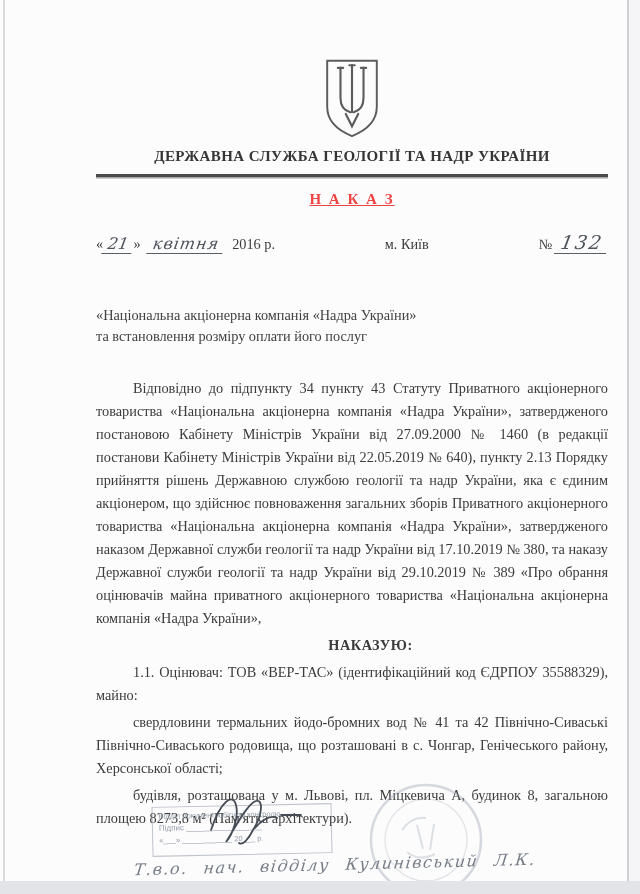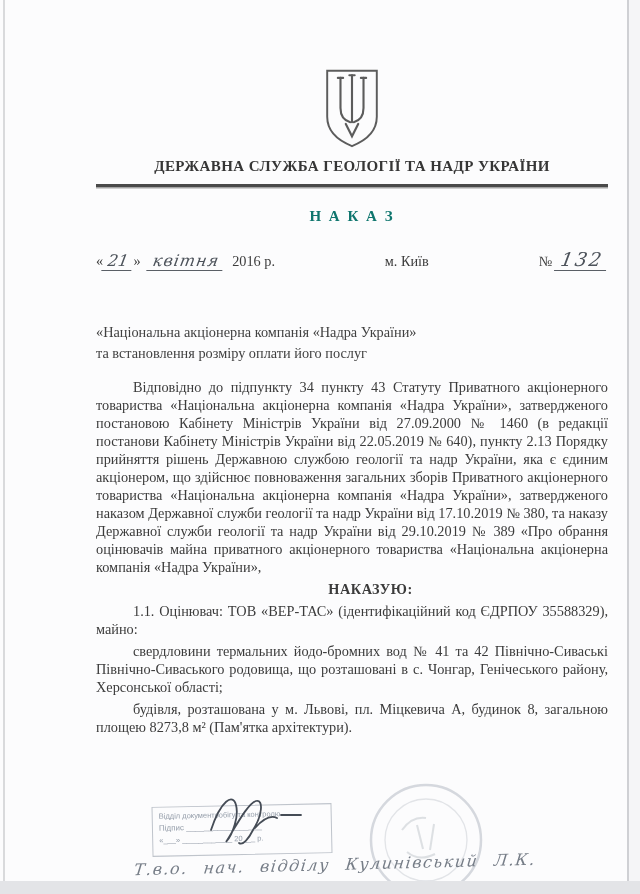--- a/index.html
+++ b/index.html
@@ -4,39 +4,39 @@
 <style>
   html,body{margin:0;padding:0;background:#ffffff;}
   .page{position:relative;width:640px;height:894px;background:#fcfcfd;overflow:hidden;
         font-family:"Liberation Serif",serif;color:#3c3c3c;}
   .right-margin{position:absolute;left:629px;right:0;top:0;bottom:0;background:#f5f5f7;}
   .edge{position:absolute;top:0;bottom:0;}
   .edge.left{left:3px;width:2px;background:#d9dadc;}
   .edge.right{left:627px;width:1.5px;background:#cfd0d4;}
   .bottom-strip{position:absolute;left:0;right:0;bottom:0;height:13px;background:#e3e4e7;z-index:9;}
 
-  .content{position:absolute;left:96px;top:14px;width:512px;}
+  .content{position:absolute;left:96px;top:4px;width:512px;}
   .emblem{margin:52px auto 0;width:62px;height:84px;}
   .agency{margin-top:8px;text-align:center;font-weight:bold;font-size:15px;
           letter-spacing:0.4px;color:#363636;}
   .rule{margin-top:9px;height:3px;background:#4a4a4a;box-shadow:0 1.5px 0 #a5a5a5;}
-  .order-h{margin-top:21px;text-align:center;font-weight:bold;font-size:15px;
-           letter-spacing:2px;color:#0f766e;}
+  .order-h{margin-top:14px;text-align:center;font-weight:bold;font-size:15px;
+           letter-spacing:2px;color:#ef4444;text-decoration:underline;}
 
   .dateline{margin-top:23px;display:flex;justify-content:space-between;
             align-items:baseline;font-size:14.3px;}
   .hw{font-style:italic;color:#4d535b;display:inline-block;transform:skewX(-10deg);
       font-family:"DejaVu Serif",serif;}
   .u{border-bottom:1px solid #5a5f66;padding:0 5px;}
   .hw-day{font-size:16px;}
   .hw-month{font-size:16px;letter-spacing:1px;margin:0 4px;}
   .hw-num{font-size:19px;letter-spacing:2px;}
 
   .subject{margin-top:51px;font-size:14.3px;line-height:21px;width:370px;color:#414141;}
-  .body-block{margin-top:14px;font-size:14.3px;line-height:18px;text-align:justify;color:#3b3b3b;}
+  .body-block{margin-top:30px;font-size:14.3px;line-height:23px;text-align:justify;color:#3b3b3b;}
   .body-block p{margin:4px 0 0 0;}
   .ind{text-indent:37px;}
   .resolve{font-weight:bold;letter-spacing:0.5px;text-indent:37px;text-align:center;}
 
   .reg-stamp{position:absolute;left:152px;top:805px;width:180px;height:50px;
              border:1px solid rgba(140,150,162,0.55);color:#949da9;
              transform:rotate(-1.2deg);font-family:"Liberation Sans",sans-serif;
              font-size:7.5px;line-height:1.55;padding:3px 6px;box-sizing:border-box;z-index:3;}
   .reg-stamp .row2{font-size:8px;}
   .sig-wrap{position:absolute;left:203px;top:788px;z-index:4;}

